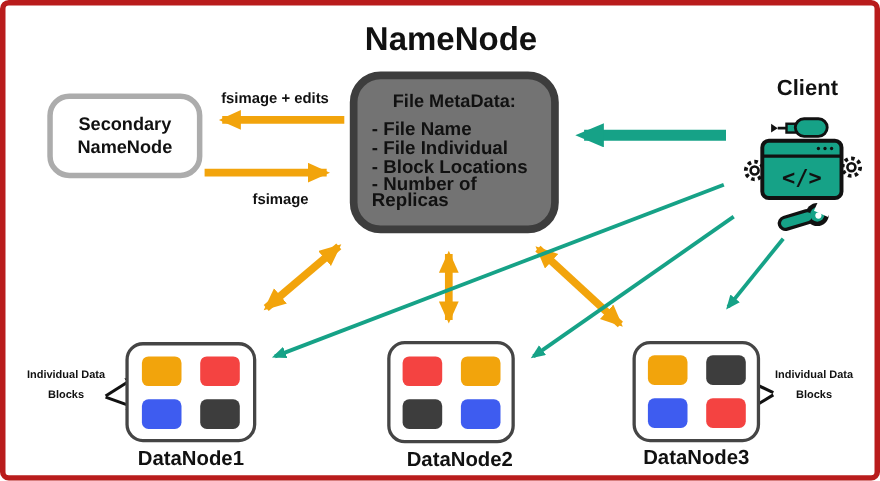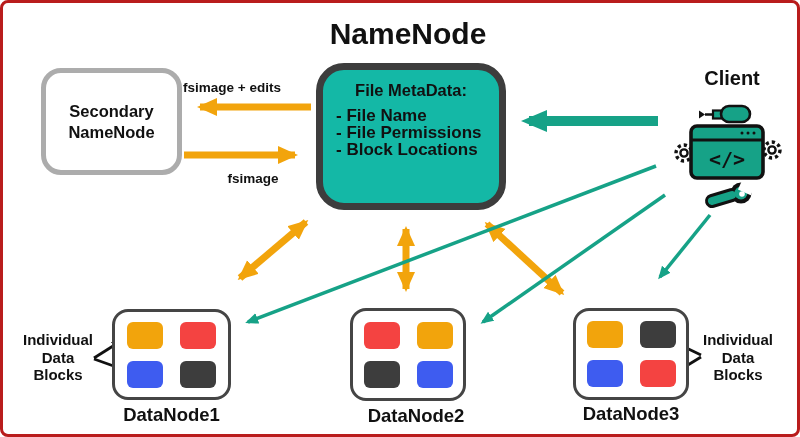--- a/index.html
+++ b/index.html
@@ -2,49 +2,49 @@
 <html style="--teal: #16A287; --orange: #F2A40C; --red: #F44341; --blue: #3E5CF0; --dark: #3D3D3D; --gray_border: #ACACAC; --ink: #111111;"><head>
 <meta charset="utf-8">
 <style>
   :root{
     --teal:#16A287; --orange:#F2A40C; --red:#F44341; --blue:#3E5CF0;
     --dark:#3D3D3D; --gray_border:#ACACAC; --ink:#111111;
   }
   html,body{margin:0;padding:0;background:#fff;}
   #canvas{
     position:relative; width:800px; height:437px; background:#fff;
-    border:3px solid #b91c1c; border-radius:8px; box-sizing:border-box;
+    border:5px solid #b91c1c; border-radius:8px; box-sizing:border-box;
     font-family:"Liberation Sans","DejaVu Sans",sans-serif; font-weight:700;
     color:var(--ink); overflow:hidden;
   }
   .abs{position:absolute;}
   #namenode-title{left:290px; top:14px; width:230px; text-align:center; font-size:30px;}
   #client-title{left:674px; top:64px; width:110px; text-align:center; font-size:20px;}
 
   
   #metadata-panel{
     left:313px; top:60px; width:190px; height:147px; box-sizing:border-box;
-    border:7px solid var(--dark); border-radius:28px; background:#14b8a6; padding-top:11px;
+    border:7px solid var(--dark); border-radius:28px; background:#737373; padding-top:11px;
   }
   #metadata-title{text-align:center; font-size:16.5px;}
   .metadata-item{margin:3.2px 0 0 13px; font-size:17px; line-height:13.5px;}
 
   
   #secondary-panel{
-    left:38px; top:65px; width:141px; height:107px; box-sizing:border-box;
+    left:38px; top:80px; width:141px; height:77px; box-sizing:border-box;
     border:5px solid var(--gray_border); border-radius:20px; background:#fff;
     display:flex; align-items:center; justify-content:center; text-align:center;
     font-size:16.5px; line-height:21px; padding:0 12px;
   }
 
   .edge-label{font-size:13.5px; text-align:center;}
-  #label-fsimage-edits{left:162px; top:77px; width:134px;}
+  #label-fsimage-edits{left:178px; top:77px; width:134px;}
   #label-fsimage{left:185px; top:168px; width:130px;}
 
-  .side-note{font-size:15px; line-height:17.5px; text-align:center;}
+  .side-note{font-size:10px; line-height:17.5px; text-align:center;}
   #note-left{left:18px; top:328px; width:74px;}
   #note-right{left:697px; top:328px; width:76px;}
 
   .datanode{
     position:absolute; box-sizing:border-box; background:#fff;
     border:3.5px solid #454545; border-radius:16px;
     display:grid; grid-template-columns:36px 36px; grid-template-rows:27px 27px;
     column-gap:17px; row-gap:12px; justify-content:center; align-content:center;
   }
   #datanode-1{left:109px; top:306px; width:119px; height:91px;}
@@ -120,22 +120,23 @@
     </g>
   </svg>
 
   <div id="namenode-title" class="abs">NameNode</div>
   <div id="client-title" class="abs">Client</div>
 
   <div id="metadata-panel" class="abs">
     <div id="metadata-title">File MetaData:</div>
     <div style="height:6px"></div>
     <div class="metadata-item">- File Name</div>
-    <div class="metadata-item">- File Permissions</div>
+    <div class="metadata-item">- File Individual</div>
     <div class="metadata-item">- Block Locations</div>
+    <div class="metadata-item">- Number of Replicas</div>
   </div>
 
   <div id="secondary-panel" class="abs">
     <span>Secondary NameNode</span>
   </div>
 
   <div id="label-fsimage-edits" class="abs edge-label">fsimage + edits</div>
   <div id="label-fsimage" class="abs edge-label">fsimage</div>
 
   <svg id="client-icon" class="abs" style="left:665px; top:95px;" width="130" height="115" viewBox="0 0 130 115">

